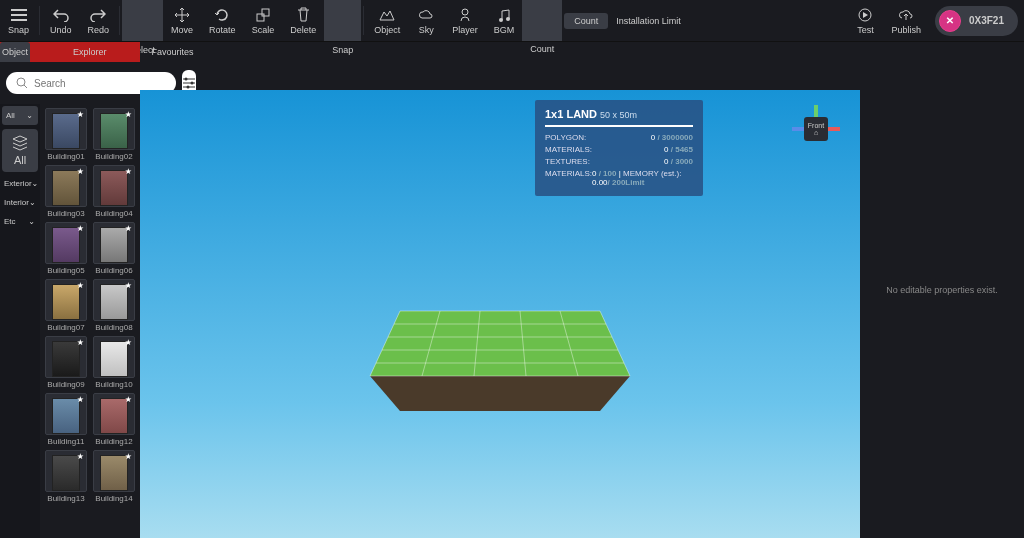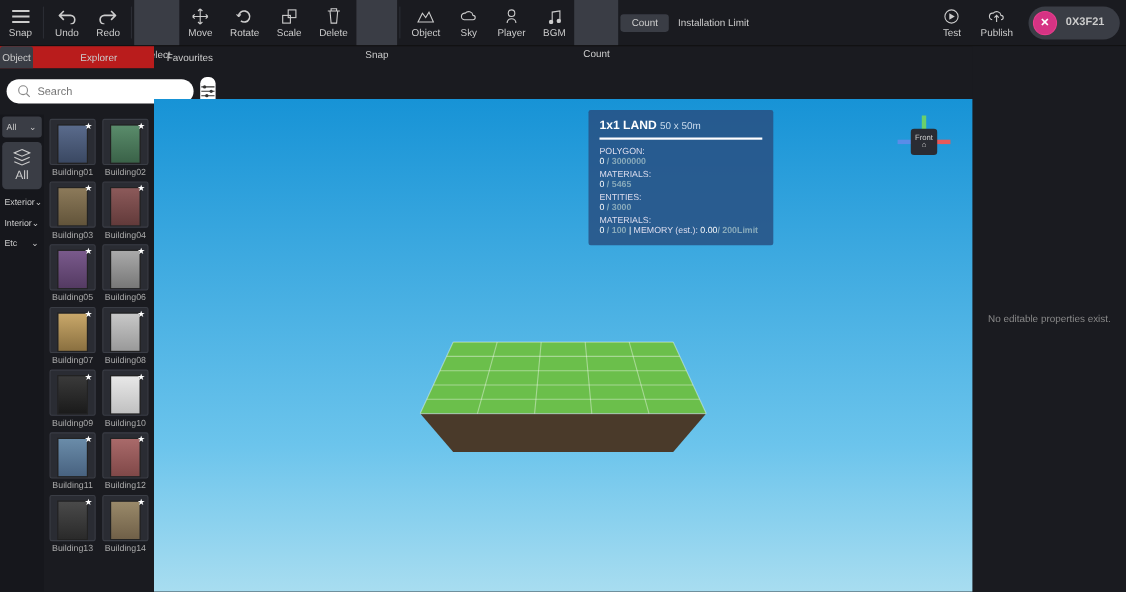--- a/index.html
+++ b/index.html
@@ -48,32 +48,32 @@
   .bld.b13 { background:linear-gradient(#4a4a4a,#2a2a2a);}
   .bld.b14 { background:linear-gradient(#9a8a6a,#706048);}
   .star { position:absolute; top:1px; right:2px; color:#fff; font-size:8px;}
   
   .viewport { flex:1; position:relative; background:linear-gradient(#1793d6 0%, #6bc4ec 70%, #a8ddf0 100%);margin-top:48px;}
   .land-svg { position:absolute; left:50%; top:55%; transform:translate(-50%,-30%);}
   .info-panel { position:absolute; top:10px; left:395px; width:168px; background:rgba(40,80,130,0.85); border-radius:2px; padding:8px 10px 6px; font-size:9px; color:#fff;}
   .info-title { font-size:11px; font-weight:bold; margin-bottom:5px;}
   .info-title .dim { font-weight:normal; color:#cde; font-size:9px;}
   .info-hr { height:2px; background:#fff; margin-bottom:6px;}
-  .info-row { display:flex; justify-content:space-between; margin-bottom:3px; font-size:8px;flex-direction:column;}
+  .info-row { display:flex; justify-content:space-between; margin-bottom:3px; font-size:8px;}
   .info-row .lbl { color:#dde;}
   .info-row .val { color:#fff;}
   .info-row .max { color:#8ab;font-weight:bold;}
   .gizmo { position:absolute; top:15px; right:20px; width:48px; height:48px;}
   .gizmo-cube { position:absolute; left:12px; top:12px; width:24px; height:24px; background:#2a2c33; border-radius:3px; display:flex; flex-direction:column; align-items:center; justify-content:center; font-size:7px; color:#ccc;}
   .gizmo .axis { position:absolute; }
   .ax-up { left:22px; top:0; width:4px; height:14px; background:#6bcf6b;}
   .ax-right { right:0; top:22px; width:14px; height:4px; background:#e85a5a;}
   .ax-left { left:0; top:22px; width:14px; height:4px; background:#5a8ce8;}
   
-  .right { width:140px; background:#1a1b20; display:flex; align-items:center; justify-content:center; padding:10px; font-size:9px; color:#888;}
+  .right { width:164px; background:#1a1b20; display:flex; align-items:center; justify-content:center; padding:10px; font-size:9px; color:#888;}
   
   svg { display:block; }
 </style>
 </head>
 <body>
 
 <div class="toolbar">
   <div class="tb-btn">
     <span class="icon">
         <svg width="16" height="12">
@@ -402,21 +402,21 @@
       <div class="info-hr"></div>
       <div class="info-row">
           <span class="lbl">POLYGON:</span>
           <span><span class="val">0</span> <span class="max">/ 3000000</span></span>
         </div>
       <div class="info-row">
           <span class="lbl">MATERIALS:</span>
           <span><span class="val">0</span> <span class="max">/ 5465</span></span>
         </div>
       <div class="info-row">
-          <span class="lbl">ENTITIES:</span>
+          <span class="lbl">TEXTURES:</span>
           <span><span class="val">0</span> <span class="max">/ 3000</span></span>
         </div>
       <div class="info-row">
           <span class="lbl">MATERIALS:</span>
           <span><span class="val">0</span> <span class="max">/ 100</span> | <span class="lbl">MEMORY (est.):</span> <span class="val">0.00</span><span class="max">/ 200Limit</span></span>
         </div>
     </div>
 
     <div class="gizmo">
       <div class="axis ax-up"></div>

